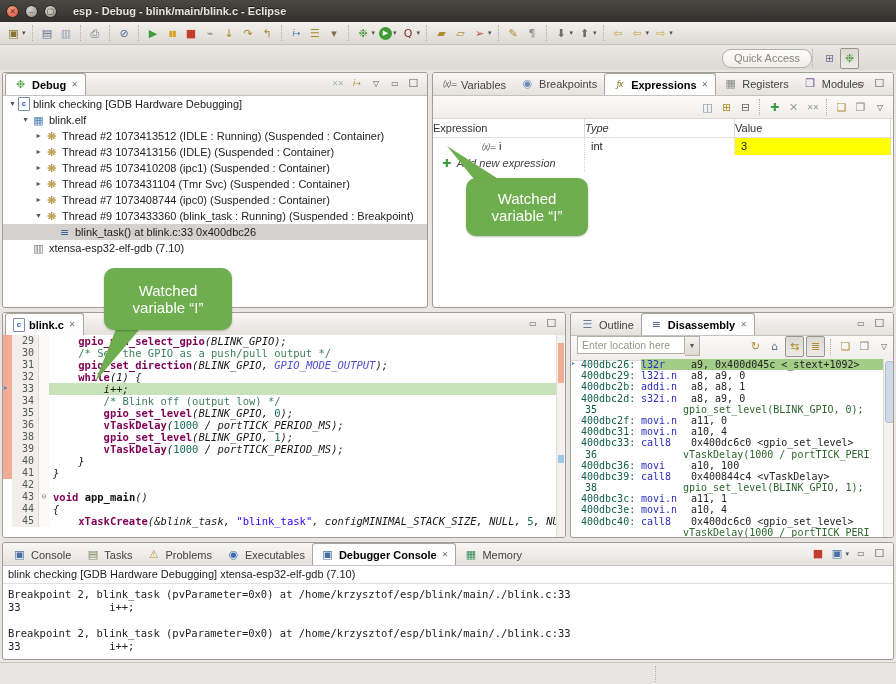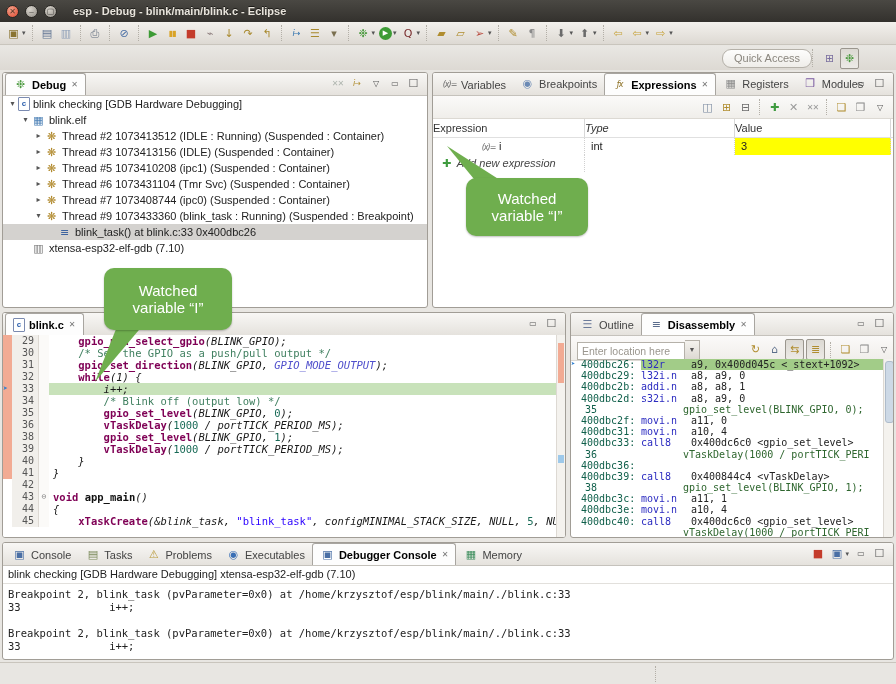--- a/index.html
+++ b/index.html
@@ -76,21 +76,21 @@
   .fold{width:10px;flex:none;text-align:center;color:#888;font-size:8px;background:#fbfaf8;}
   .ctext{flex:1;padding-left:4px;}
   .cl.current .ctext{background:#c8e2ba;}
   .sp{color:#1a1a1a;font-style:italic;} .sk{color:#7f0055;font-weight:bold;} .sc{color:#3f7f5f;}
   .sf{color:#7f0055;font-weight:bold;} .sm{color:#5050cc;font-style:italic;}
   .ss{color:#2a00ff;} .sn{color:#186a56;} .sb{color:#111;font-weight:bold;}
   .ovr{position:absolute;right:0;top:22px;width:8px;bottom:0;background:#f4f2ee;border-left:1px solid #ddd9d3;}
   .ovr .mk1{position:absolute;left:1px;top:8px;width:6px;height:40px;background:#f2ab94;}
   .ovr .mk2{position:absolute;left:1px;top:120px;width:6px;height:8px;background:#9ec9ea;}
   
-  #disasm-toolbar{height:24px;display:flex;align-items:flex-end;background:linear-gradient(#fbfaf9,#f0eeea);
+  #disasm-toolbar{height:24px;display:flex;align-items:flex-start;background:linear-gradient(#fbfaf9,#f0eeea);
     border-bottom:1px solid #dcd9d3;padding-left:6px;}
   #loc-combo{width:102px;height:16px;border:1px solid #b5b1a9;background:#fff;color:#9a968e;
     line-height:16px;padding-left:4px;overflow:hidden;white-space:nowrap;font-size:10.5px;}
   #loc-dd{width:14px;height:18px;border:1px solid #b5b1a9;border-left:none;
     background:linear-gradient(#f4f2ee,#ddd9d3);text-align:center;font-size:7px;line-height:18px;color:#555;}
   #disasm-rows{position:absolute;left:0;top:46px;right:9px;bottom:0;overflow:hidden;
     font-family:"DejaVu Sans Mono",monospace;font-size:10px;}
   .drow{display:flex;height:11.2px;line-height:11.2px;white-space:pre;}
   .dmark{width:10px;flex:none;font-size:7px;color:#2f7fd0;}
   .da{width:60px;flex:none;color:#0f5f4a;}
@@ -491,21 +491,21 @@
     <div id="disasm-rows">
         <div class="drow current"><span class="dmark">➤</span><span class="da">400dbc26:</span><span class="hl" style="display: flex; flex: 1 1 0%;"><span class="dm">l32r</span><span class="do">a9, 0x400d045c &lt;_stext+1092&gt;</span></span></div>
         <div class="drow"><span class="dmark"></span><span class="da">400dbc29:</span><span class="hl" style="display: flex; flex: 1 1 0%;"><span class="dm">l32i.n</span><span class="do">a8, a9, 0</span></span></div>
         <div class="drow"><span class="dmark"></span><span class="da">400dbc2b:</span><span class="hl" style="display: flex; flex: 1 1 0%;"><span class="dm">addi.n</span><span class="do">a8, a8, 1</span></span></div>
         <div class="drow"><span class="dmark"></span><span class="da">400dbc2d:</span><span class="hl" style="display: flex; flex: 1 1 0%;"><span class="dm">s32i.n</span><span class="do">a8, a9, 0</span></span></div>
         <div class="drow"><span class="dmark"></span><span class="dsn">35</span><span class="dsc">gpio_set_level(BLINK_GPIO, 0);</span></div>
         <div class="drow"><span class="dmark"></span><span class="da">400dbc2f:</span><span class="hl" style="display: flex; flex: 1 1 0%;"><span class="dm">movi.n</span><span class="do">a11, 0</span></span></div>
         <div class="drow"><span class="dmark"></span><span class="da">400dbc31:</span><span class="hl" style="display: flex; flex: 1 1 0%;"><span class="dm">movi.n</span><span class="do">a10, 4</span></span></div>
         <div class="drow"><span class="dmark"></span><span class="da">400dbc33:</span><span class="hl" style="display: flex; flex: 1 1 0%;"><span class="dm">call8</span><span class="do">0x400dc6c0 &lt;gpio_set_level&gt;</span></span></div>
         <div class="drow"><span class="dmark"></span><span class="dsn">36</span><span class="dsc">vTaskDelay(1000 / portTICK_PERI</span></div>
-        <div class="drow"><span class="dmark"></span><span class="da">400dbc36:</span></div>
+        <div class="drow"><span class="dmark"></span><span class="da">400dbc36:</span><span class="hl" style="display: flex; flex: 1 1 0%;"><span class="dm">movi</span><span class="do">a10, 100</span></span></div>
         <div class="drow"><span class="dmark"></span><span class="da">400dbc39:</span><span class="hl" style="display: flex; flex: 1 1 0%;"><span class="dm">call8</span><span class="do">0x400844c4 &lt;vTaskDelay&gt;</span></span></div>
         <div class="drow"><span class="dmark"></span><span class="dsn">38</span><span class="dsc">gpio_set_level(BLINK_GPIO, 1);</span></div>
         <div class="drow"><span class="dmark"></span><span class="da">400dbc3c:</span><span class="hl" style="display: flex; flex: 1 1 0%;"><span class="dm">movi.n</span><span class="do">a11, 1</span></span></div>
         <div class="drow"><span class="dmark"></span><span class="da">400dbc3e:</span><span class="hl" style="display: flex; flex: 1 1 0%;"><span class="dm">movi.n</span><span class="do">a10, 4</span></span></div>
         <div class="drow"><span class="dmark"></span><span class="da">400dbc40:</span><span class="hl" style="display: flex; flex: 1 1 0%;"><span class="dm">call8</span><span class="do">0x400dc6c0 &lt;gpio_set_level&gt;</span></span></div>
         <div class="drow"><span class="dmark"></span><span class="dsn"></span><span class="dsc">vTaskDelay(1000 / portTICK_PERI</span></div>
       </div>
     <div class="dscroll">
         <span class="thumb"></span>
       </div>

